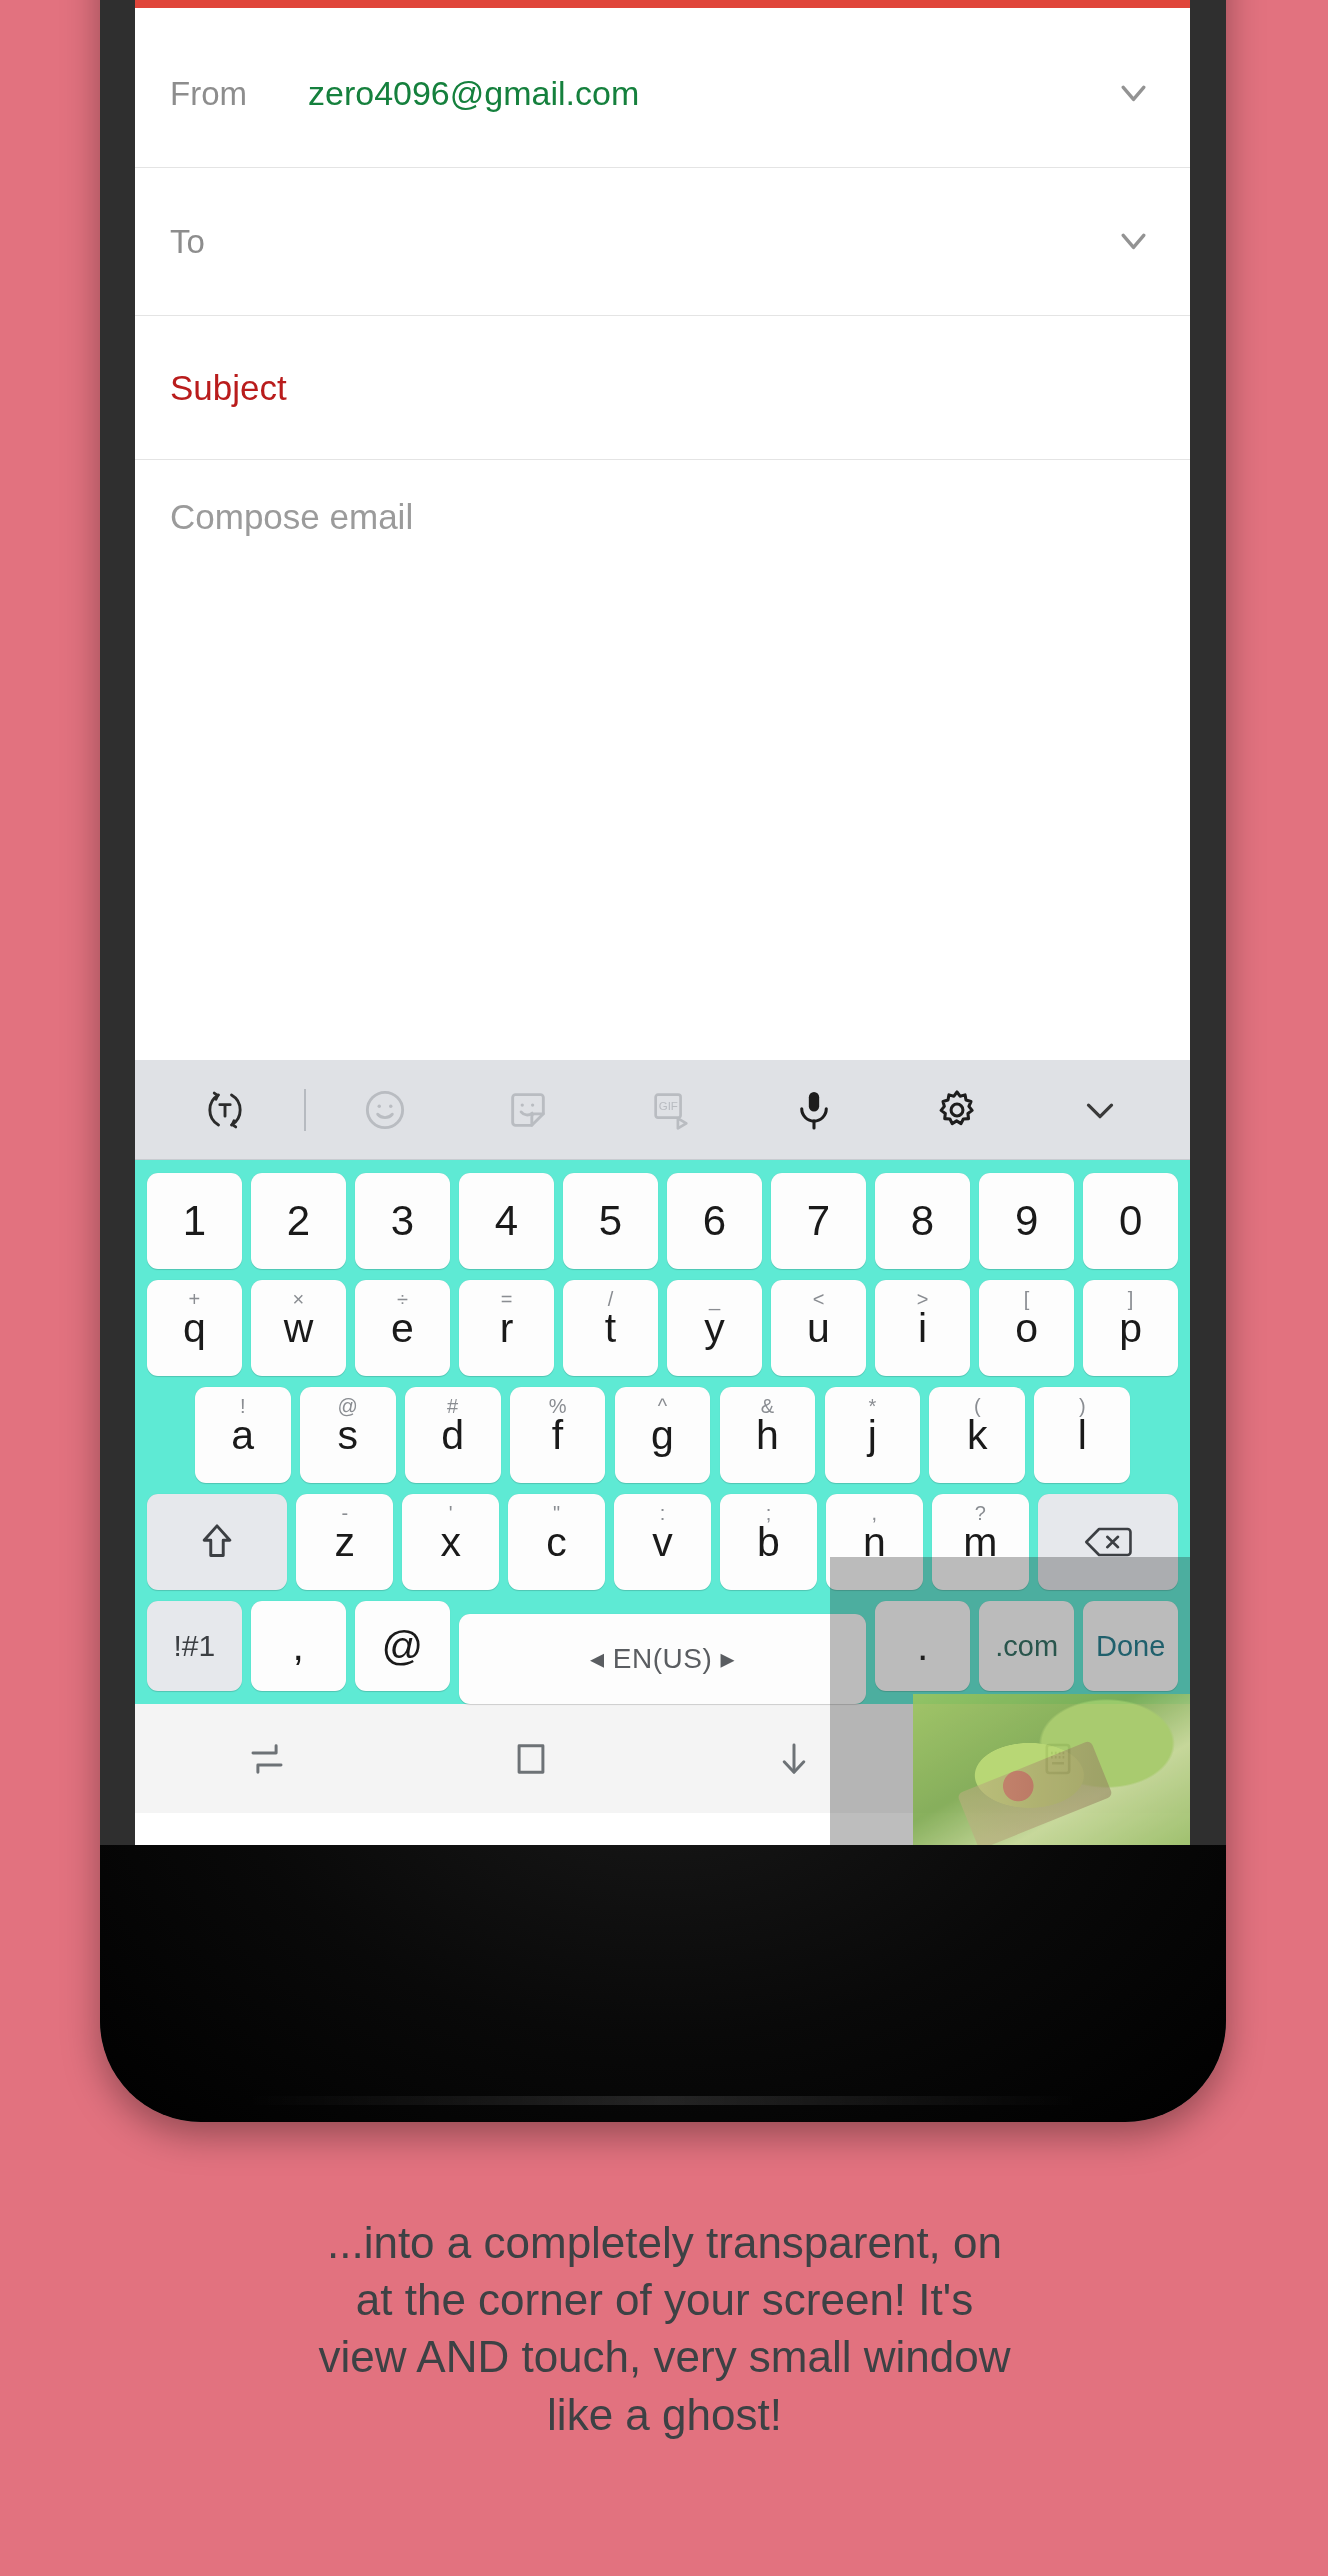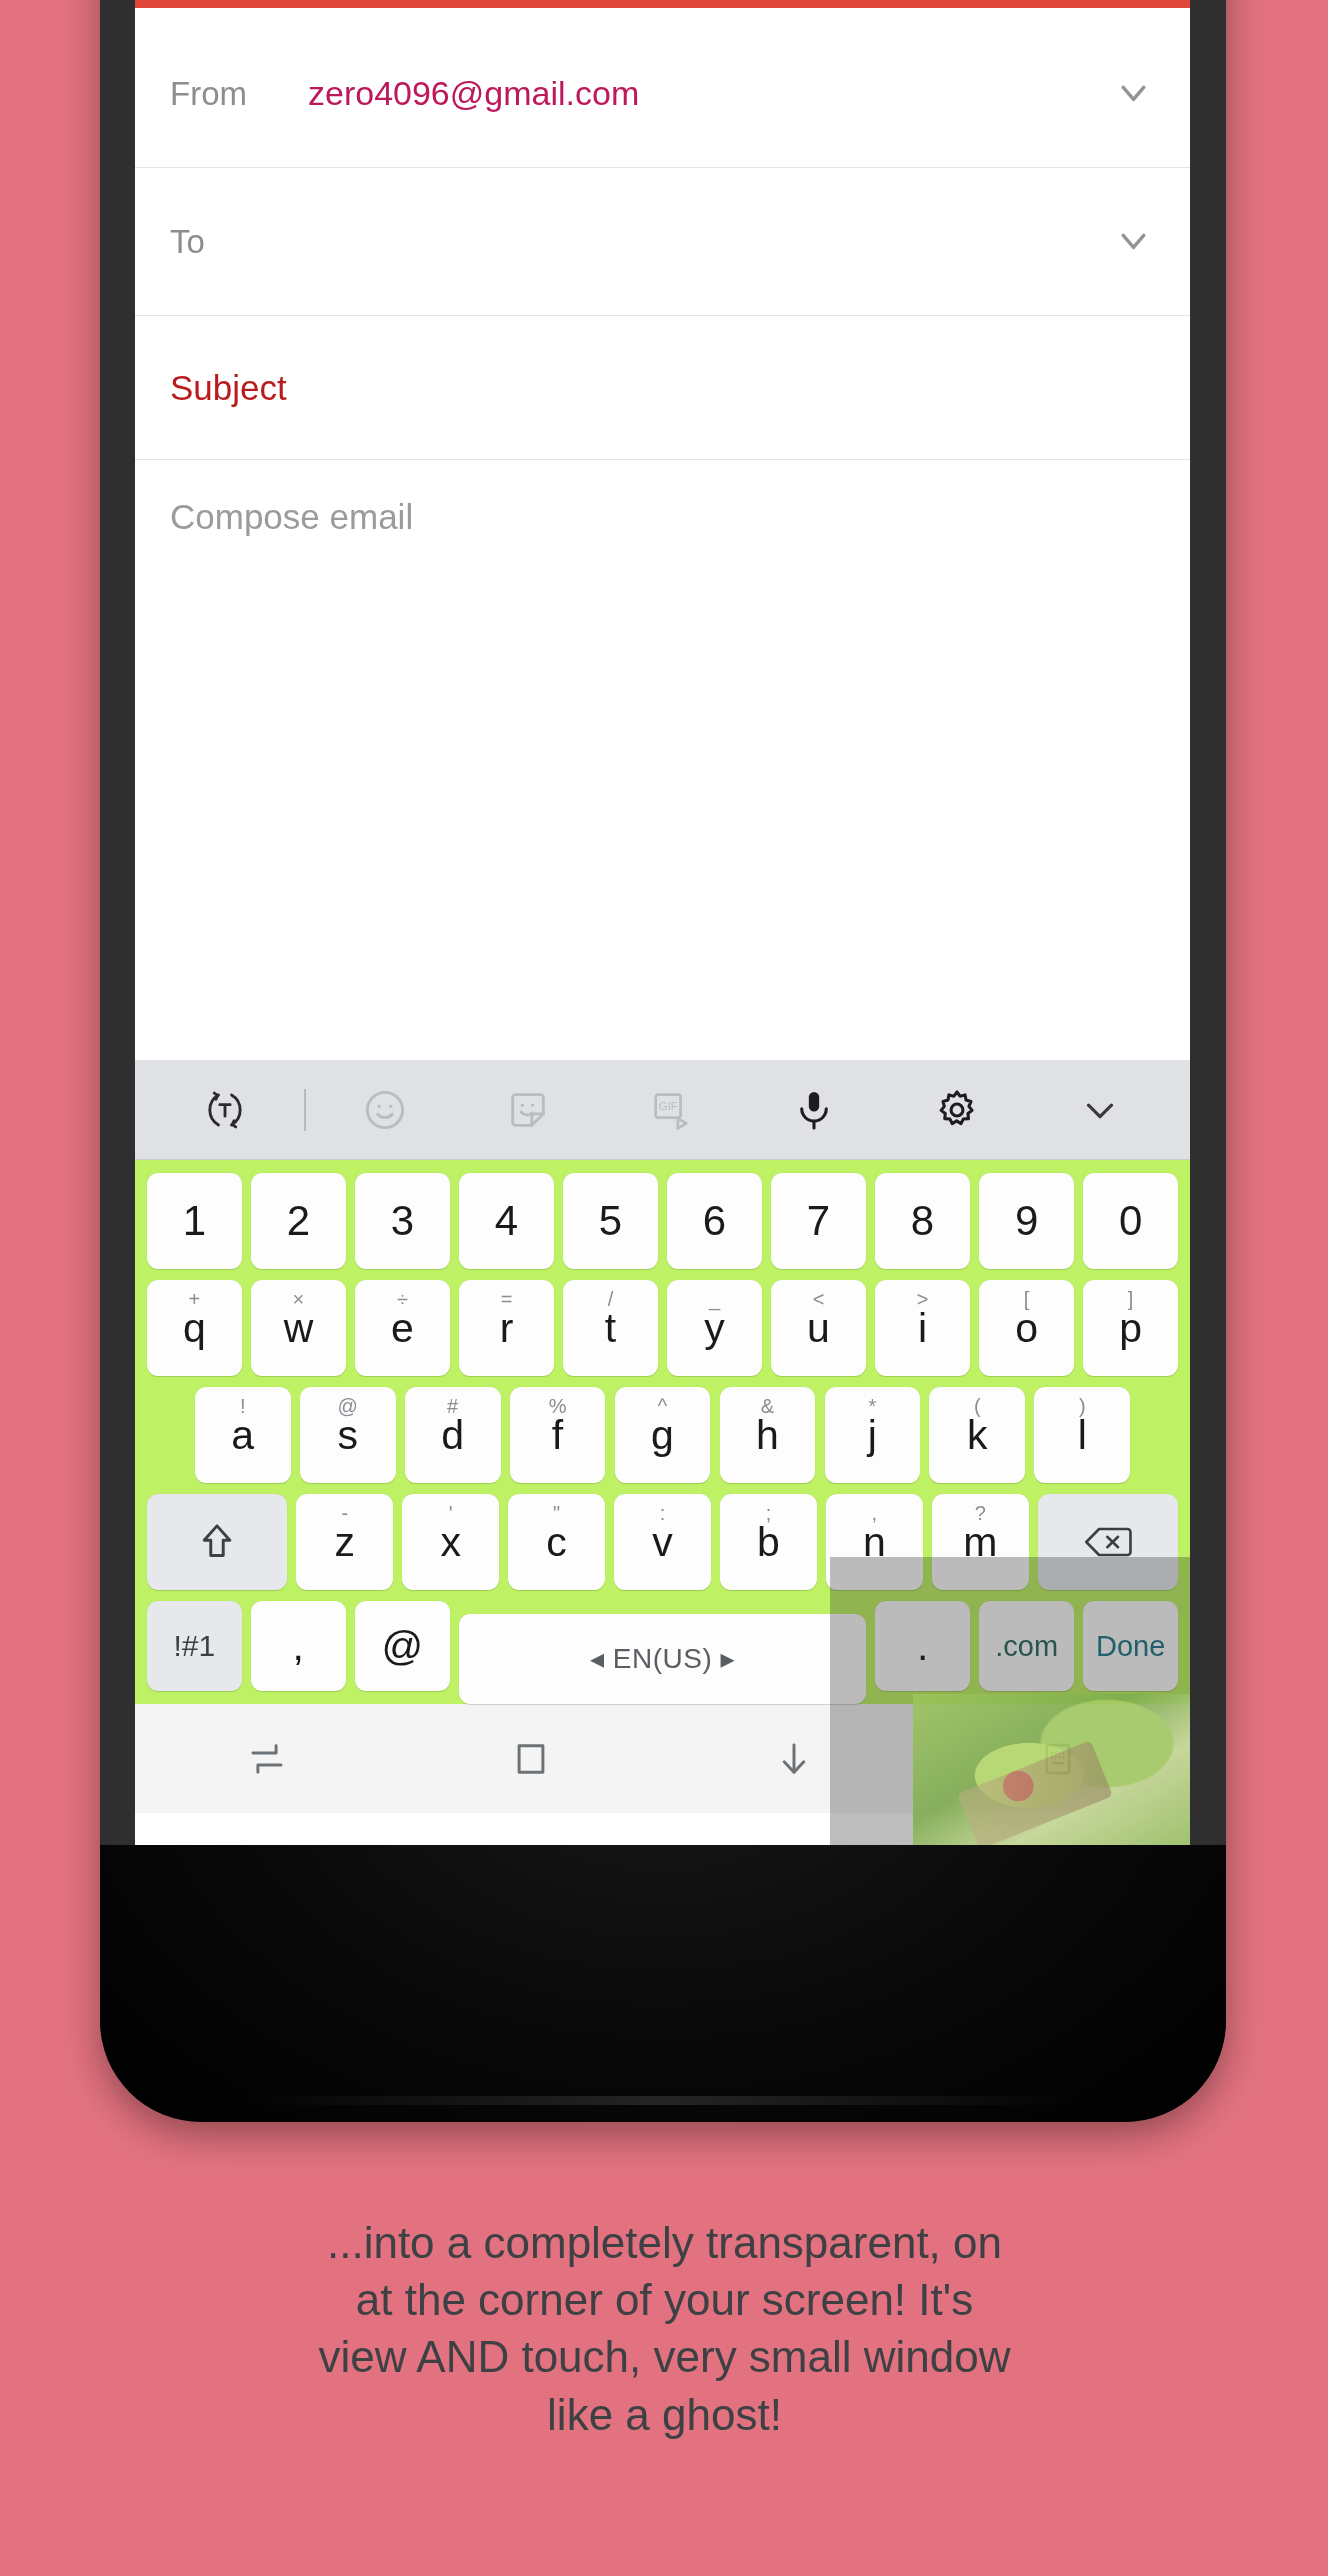--- a/index.html
+++ b/index.html
@@ -62,33 +62,33 @@
   #compose-form { background: #fff; margin-top: 12px; }
   .field-row {
     display: flex; align-items: center;
     border-bottom: 0.9px solid #e4e4e4;
     padding: 0 35px;
     height: 148px;
   }
   .field-label {
     font-size: 33px; color: #8d8d8d; width: 138px; flex: none;
   }
-  .field-value { font-size: 34px; color: #be185d; flex: 1; }
+  .field-value { font-size: 34px; color: #15803d; flex: 1; }
   .field-chevron { width: 42px; flex: none; opacity: .55; }
   .field-placeholder { font-size: 35px; color: #b91c1c; }
   #subject-row { height: 144px; }
   #body-row {
     padding: 37px 35px 0 35px;
     height: 600px;
     background: #fff;
   }
   #body-row .field-placeholder { font-size: 35px; color: #9b9b9b; }
 
   
-  #keyboard { background: #bef264; user-select: none; }
+  #keyboard { background: #5eead4; user-select: none; }
   #kb-toolbar {
     height: 100px; background: #dfe1e5;
     display: flex; align-items: center;
     border-bottom: 0.9px solid #c8cbd0;
     padding: 0 18.5px;
   }
   #kb-toolbar .tool {
     flex: 1; display: flex; align-items: center; justify-content: center;
     height: 100%;
   }

